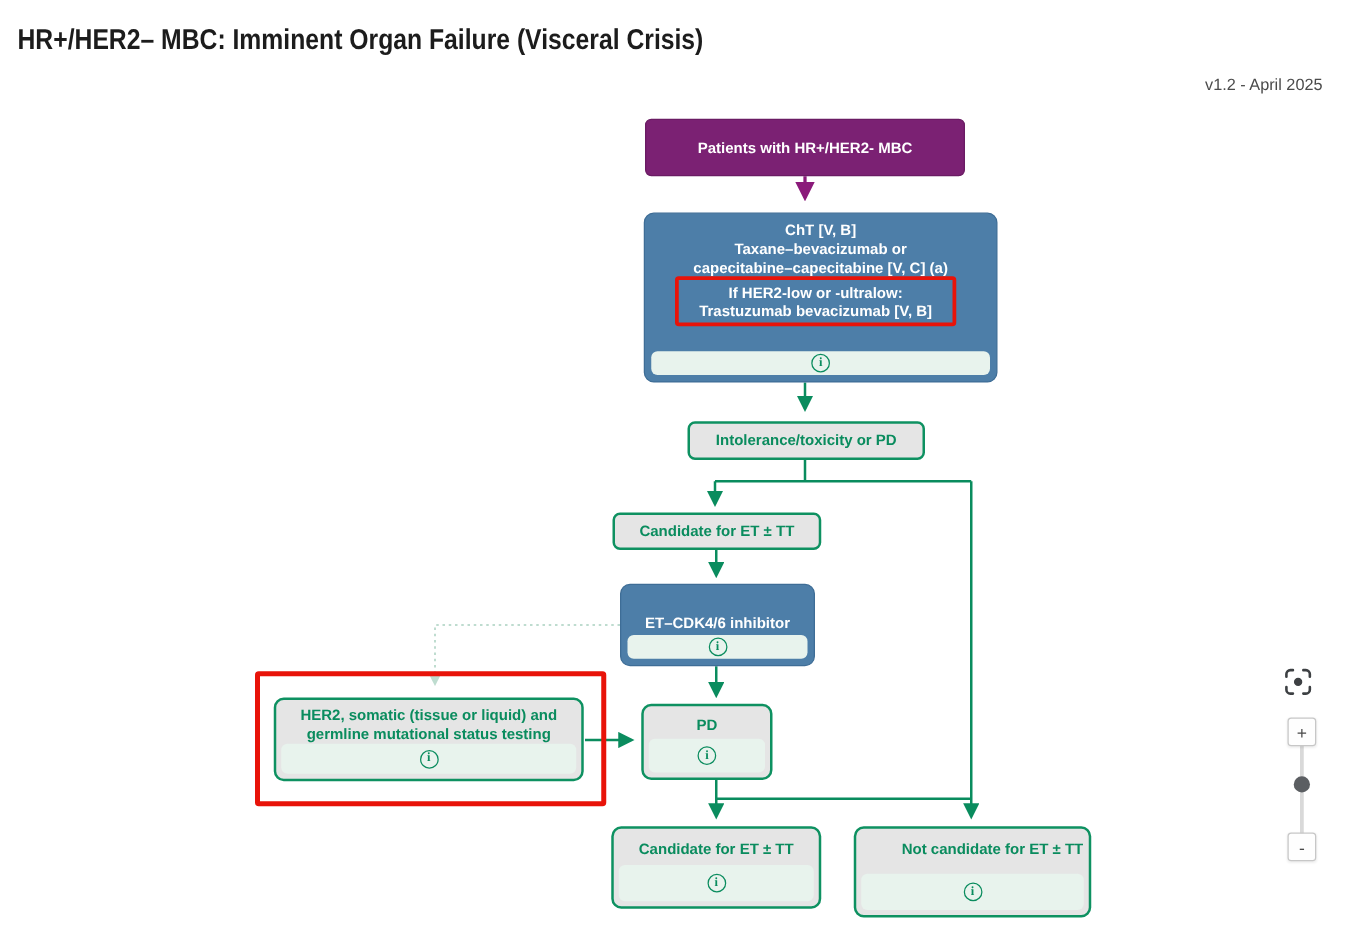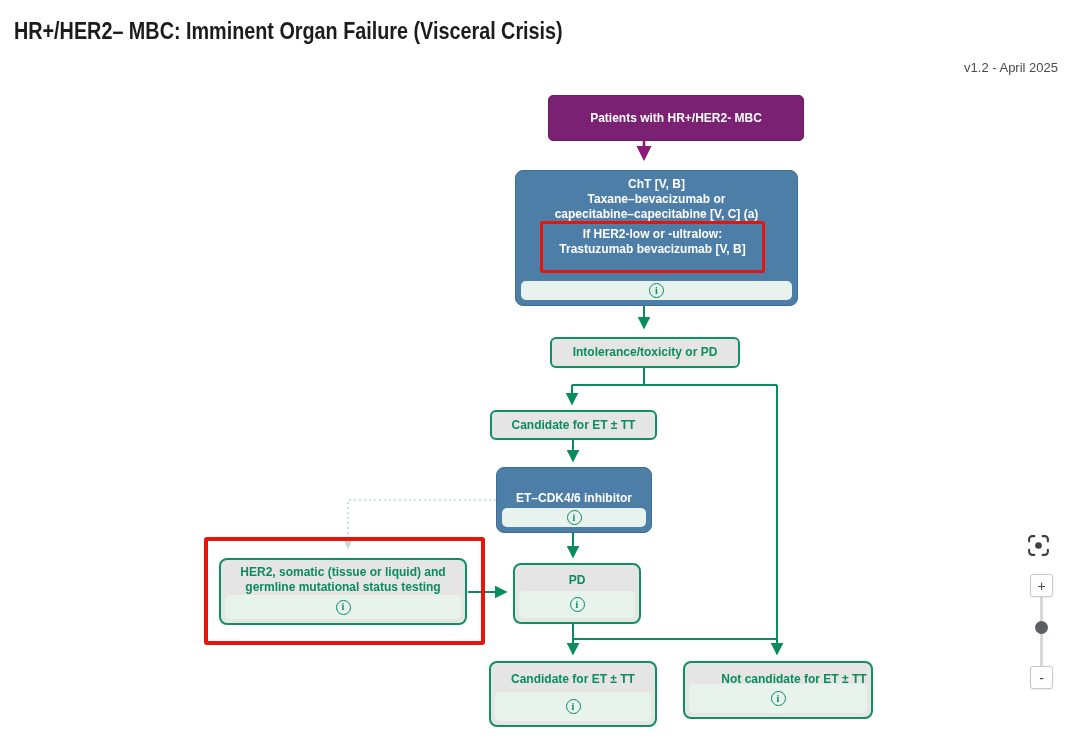--- a/index.html
+++ b/index.html
@@ -27,21 +27,21 @@
 
   
   .node {
     position: absolute; z-index: 2;
     font-size: 12px; font-weight: 700; text-align: center;
     line-height: 15px;
   }
   .node-purple {
     background: #7b2173; color: #ffffff; border-radius: 5px;
     border: 1px solid #6a1b63;
-    display: flex; flex-direction: column; justify-content: center; margin-left: 32px;
+    display: flex; flex-direction: column; justify-content: center;
   }
   .node-blue {
     background: #4d7ea8; color: #ffffff; border-radius: 8px;
     border: 1px solid #3e6d96;
   }
   .node-green {
     background: #e5e5e5; color: #0a8c5e; border-radius: 8px;
     border: 2px solid #0e9161;
   }
   .info-bar {
@@ -130,21 +130,21 @@
 
   <div class="node node-blue" style="left:515px; top:170px; width:283px; height:136px; padding-top:6px;">
     <div>ChT [V, B]</div>
     <div>Taxane–bevacizumab or</div>
     <div>capecitabine–capecitabine [V, C] (a)</div>
     <div class="info-bar" style="height:19px;">
       <span class="info-icon">i</span>
     </div>
   </div>
 
-  <div class="red-rect" style="left:540px; top:221px; width:225px; height:52px; padding-top:3px;">
+  <div class="red-rect" style="left:540px; top:221px; width:225px; height:40px; padding-top:3px;">
     <div class="label">If HER2-low or -ultralow:</div>
     <div class="label">Trastuzumab bevacizumab [V, B]</div>
   </div>
 
   <div class="node node-green" style="left:550px; top:337px; width:190px; height:31px; border-radius:6px; display:flex; align-items:center; justify-content:center;">
     <div>Intolerance/toxicity or PD</div>
   </div>
 
   <div class="node node-green" style="left:490px; top:410px; width:167px; height:30px; border-radius:6px; display:flex; align-items:center; justify-content:center;">
     <div>Candidate for ET ± TT</div>
@@ -161,35 +161,35 @@
   <div class="node node-green" style="left:219px; top:558px; width:248px; height:67px; padding-top:5px;">
     <div>HER2, somatic (tissue or liquid) and</div>
     <div>germline mutational status testing</div>
     <div class="info-bar" style="height:24px; left:4px; right:4px; bottom:4px;">
       <span class="info-icon">i</span>
     </div>
   </div>
 
   <div class="red-rect thick" style="left:204px; top:537px; width:281px; height:108px;"></div>
 
-  <div class="node node-green" style="left:513px; top:563px; width:128px; height:61px; padding-top:8px;">
+  <div class="node node-green" style="left:513px; top:563px; width:105px; height:61px; padding-top:8px;">
     <div>PD</div>
     <div class="info-bar" style="height:27px; left:4px; right:4px; bottom:4px;">
       <span class="info-icon">i</span>
     </div>
   </div>
 
   <div class="node node-green" style="left:489px; top:661px; width:168px; height:66px; padding-top:9px;">
     <div>Candidate for ET ± TT</div>
     <div class="info-bar" style="height:29px; left:4px; right:4px; bottom:4px;">
       <span class="info-icon">i</span>
     </div>
   </div>
 
-  <div class="node node-green" style="left:683px; top:661px; width:190px; height:58px; padding-top:9px;padding-left:32px;">
+  <div class="node node-green" style="left:683px; top:661px; width:190px; height:73px; padding-top:9px;padding-left:32px;">
     <div>Not candidate for ET ± TT</div>
     <div class="info-bar" style="height:29px; left:4px; right:4px; bottom:4px;">
       <span class="info-icon">i</span>
     </div>
   </div>
 
   <div class="zoom-controls">
     <svg class="fit-btn" viewBox="0 0 24 24">
       <g fill="none" stroke="#3d4043" stroke-width="2" stroke-linecap="round">
         <path d="M3 8 V6 a3 3 0 0 1 3 -3 H8"></path>

